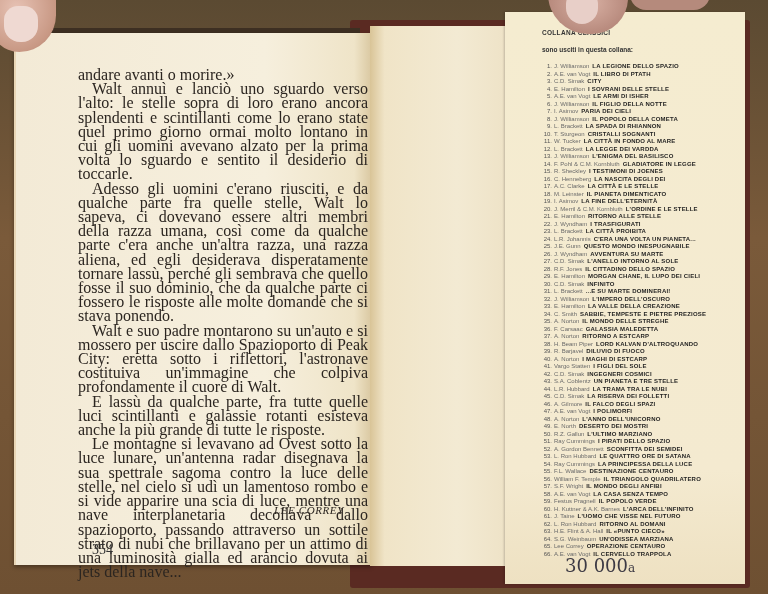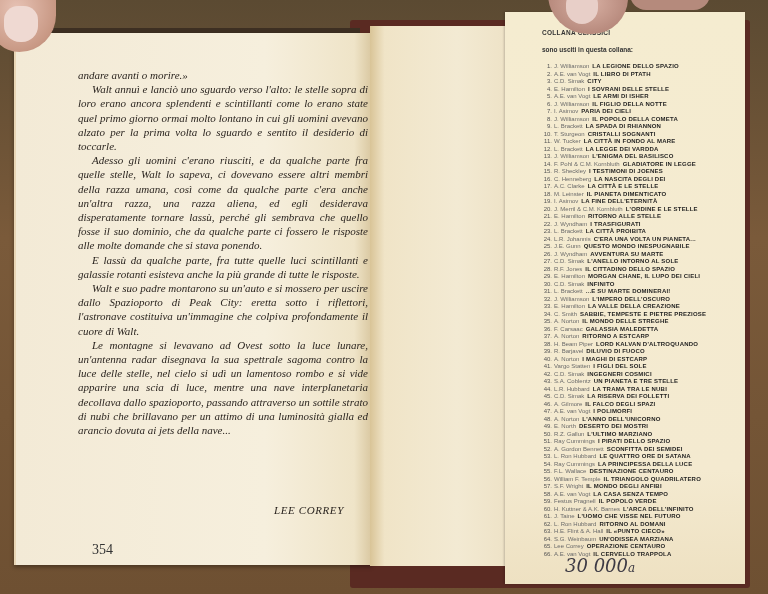--- a/index.html
+++ b/index.html
@@ -22,22 +22,22 @@
     }
     
     .page-left {
       position: absolute; left: 14px; top: 33px; width: 356px; height: 532px;
       background: linear-gradient(90deg, #f3ead6 0%, #f6efdd 70%, #efe4c8 95%, #d9c7a0 100%);
       box-shadow: 0 2px 4px rgba(0,0,0,0.35);
       border-left: 2px solid #e9d6b6;
     }
     .page-left .text {
       position: absolute; left: 62px; top: 35px; width: 290px;
-      font-size: 11px; line-height: 14.2px; color: #2b2520;
-      text-align: justify; hyphens: auto; font-style: italic;
+      font-size: 16px; line-height: 14.2px; color: #2b2520;
+      text-align: justify; hyphens: auto;
     }
     .page-left .text p { margin: 0; text-indent: 14px; }
     .page-left .text p.first { text-indent: 0; }
     .signature {
       position: absolute; left: 258px; top: 471px; font-style: italic;
       font-size: 11px; letter-spacing: 0.6px; color: #2b2520;
     }
     .page-number {
       position: absolute; left: 76px; top: 509px; font-size: 14px; color: #333;
     }
@@ -60,21 +60,21 @@
     .slip-sub {
       position: absolute; left: 37px; top: 34px; font-size: 6.5px; font-weight: bold; color: #333;
     }
     .slip-list { position: absolute; left: 37px; top: 51px; width: 205px; }
     .slip-row { height: 7.5px; line-height: 7.5px; white-space: nowrap; font-size: 6px; color: #555; }
     .slip-row .num { display: inline-block; width: 10px; text-align: right; margin-right: 2px; }
     .slip-row .author { color: #6a6a6a; margin-right: 3px; }
     .slip-row .title { font-weight: bold; color: #1f1f1f; letter-spacing: 0.2px; }
     .handwriting {
       position: absolute; left: 565px; top: 555px; font-family: "DejaVu Serif", serif;
-      font-style: italic; font-size: 18px; color: #3d3a44;
+      font-size: 18px; color: #3d3a44;
     }
     .handwriting .small { font-size: 12px; }
     
     .finger-left {
       position: absolute; left: -10px; top: -20px; width: 66px; height: 72px;
       background: radial-gradient(ellipse at 40% 40%, #e7c2b4 0%, #c89884 70%, #a97867 100%);
       border-radius: 0 0 40px 32px;
     }
     .finger-left .nail {
       position: absolute; left: 14px; top: 26px; width: 34px; height: 36px;
@@ -99,22 +99,22 @@
 
 <div class="table-surface"></div>
 <div class="cover-back"></div>
 <div class="cover-back-top"></div>
 
 <div class="page-left">
   <div class="text">
     <p class="first">andare avanti o morire.»</p>
     <p>Walt annuì e lanciò uno sguardo verso l'alto: le stelle sopra di loro erano ancora splendenti e scintillanti come lo erano state quel primo giorno ormai molto lontano in cui gli uomini avevano alzato per la prima volta lo sguardo e sentito il desiderio di toccarle.</p>
     <p>Adesso gli uomini c'erano riusciti, e da qualche parte fra quelle stelle, Walt lo sapeva, ci dovevano essere altri membri della razza umana, così come da qualche parte c'era anche un'altra razza, una razza aliena, ed egli desiderava disperatamente tornare lassù, perché gli sembrava che quello fosse il suo dominio, che da qualche parte ci fossero le risposte alle molte domande che si stava ponendo.</p>
+    <p>Walt e suo padre montarono su un'auto e si mossero per uscire dallo Spazioporto di Peak City: eretta sotto i riflettori, l'astronave costituiva un'immagine che colpiva profondamente il cuore di Walt.</p>
     <p>E lassù da qualche parte, fra tutte quelle luci scintillanti e galassie rotanti esisteva anche la più grande di tutte le risposte.</p>
-    <p>Walt e suo padre montarono su un'auto e si mossero per uscire dallo Spazioporto di Peak City: eretta sotto i riflettori, l'astronave costituiva un'immagine che colpiva profondamente il cuore di Walt.</p>
     <p>Le montagne si levavano ad Ovest sotto la luce lunare, un'antenna radar disegnava la sua spettrale sagoma contro la luce delle stelle, nel cielo si udì un lamentoso rombo e si vide apparire una scia di luce, mentre una nave interplanetaria decollava dallo spazioporto, passando attraverso un sottile strato di nubi che brillavano per un attimo di una luminosità gialla ed arancio dovuta ai jets della nave...</p>
   </div>
   <div class="signature">LEE CORREY</div>
   <div class="page-number">354</div>
 </div>
 
 <div class="page-right"></div>
 
 <div class="slip">
   <div class="slip-header">COLLANA CLASSICI</div>

